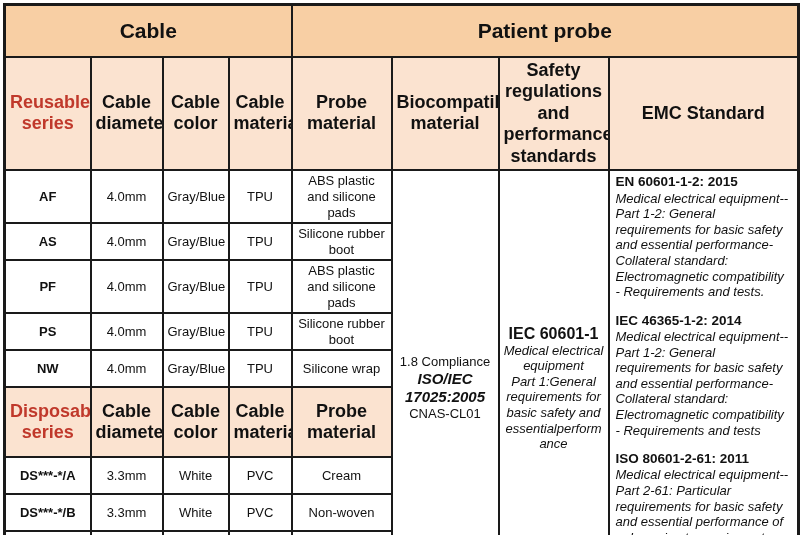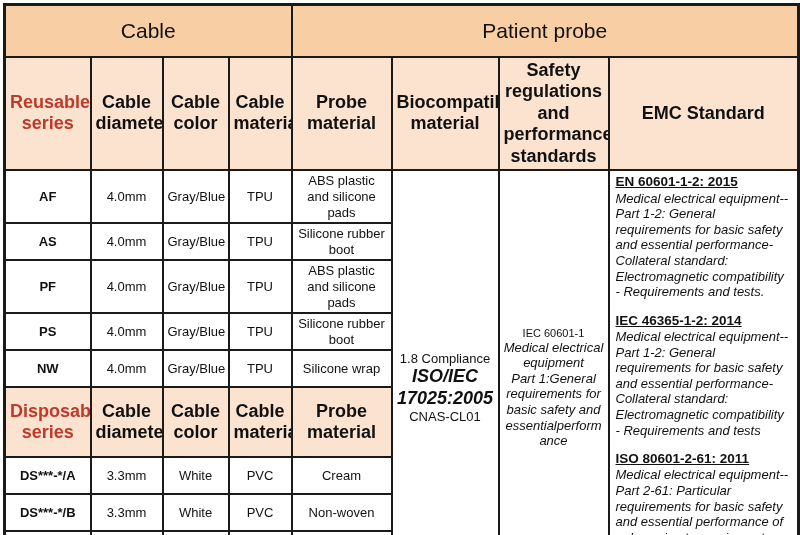--- a/index.html
+++ b/index.html
@@ -29,44 +29,44 @@
     text-align:center;
     font-size:13px;
     line-height:1.2;
     background:var(--row-bg);
     overflow:hidden;
   }
   table{border:3px solid var(--border);}
   tr.band-row th{
     background:var(--band-bg);
     font-size:21px;
-    font-weight:normal;
+    font-weight:bold;
     height:52px;
   }
   tr.head-row th, tr.head-row2 th{
     background:var(--header-bg);
     font-weight:bold;
     height:70px;
     font-size:18px;
   }
   tr.data-row td{height:37px;}
   .red{color:var(--accent-red);}
   .series{font-weight:bold;}
   .pre{white-space:pre-line;overflow-wrap:break-word;word-break:break-word;font-style:italic;}
   td.merged{vertical-align:middle;}
   td.emc{
     vertical-align:top;
     text-align:left;
     padding:3px 6px;
   }
   .emc-sec{margin-bottom:13px;}
   .emc-sec:last-child{margin-bottom:18px;}
-  .emc-head{font-weight:bold;font-size:13.5px;text-decoration:underline;}
-  .bio-std{font-weight:bold;font-size:18px;}
-  .safety-std{font-weight:normal;font-size:11px;}
+  .emc-head{font-weight:bold;font-size:13.5px;}
+  .bio-std{font-weight:bold;font-size:15px;}
+  .safety-std{font-weight:bold;font-size:16px;}
 </style>
 </head>
 <body>
 
 <div class="wrap">
 <table>
   <colgroup>
     <col style="width:86px">
         <col style="width:72px">
         <col style="width:66px">

